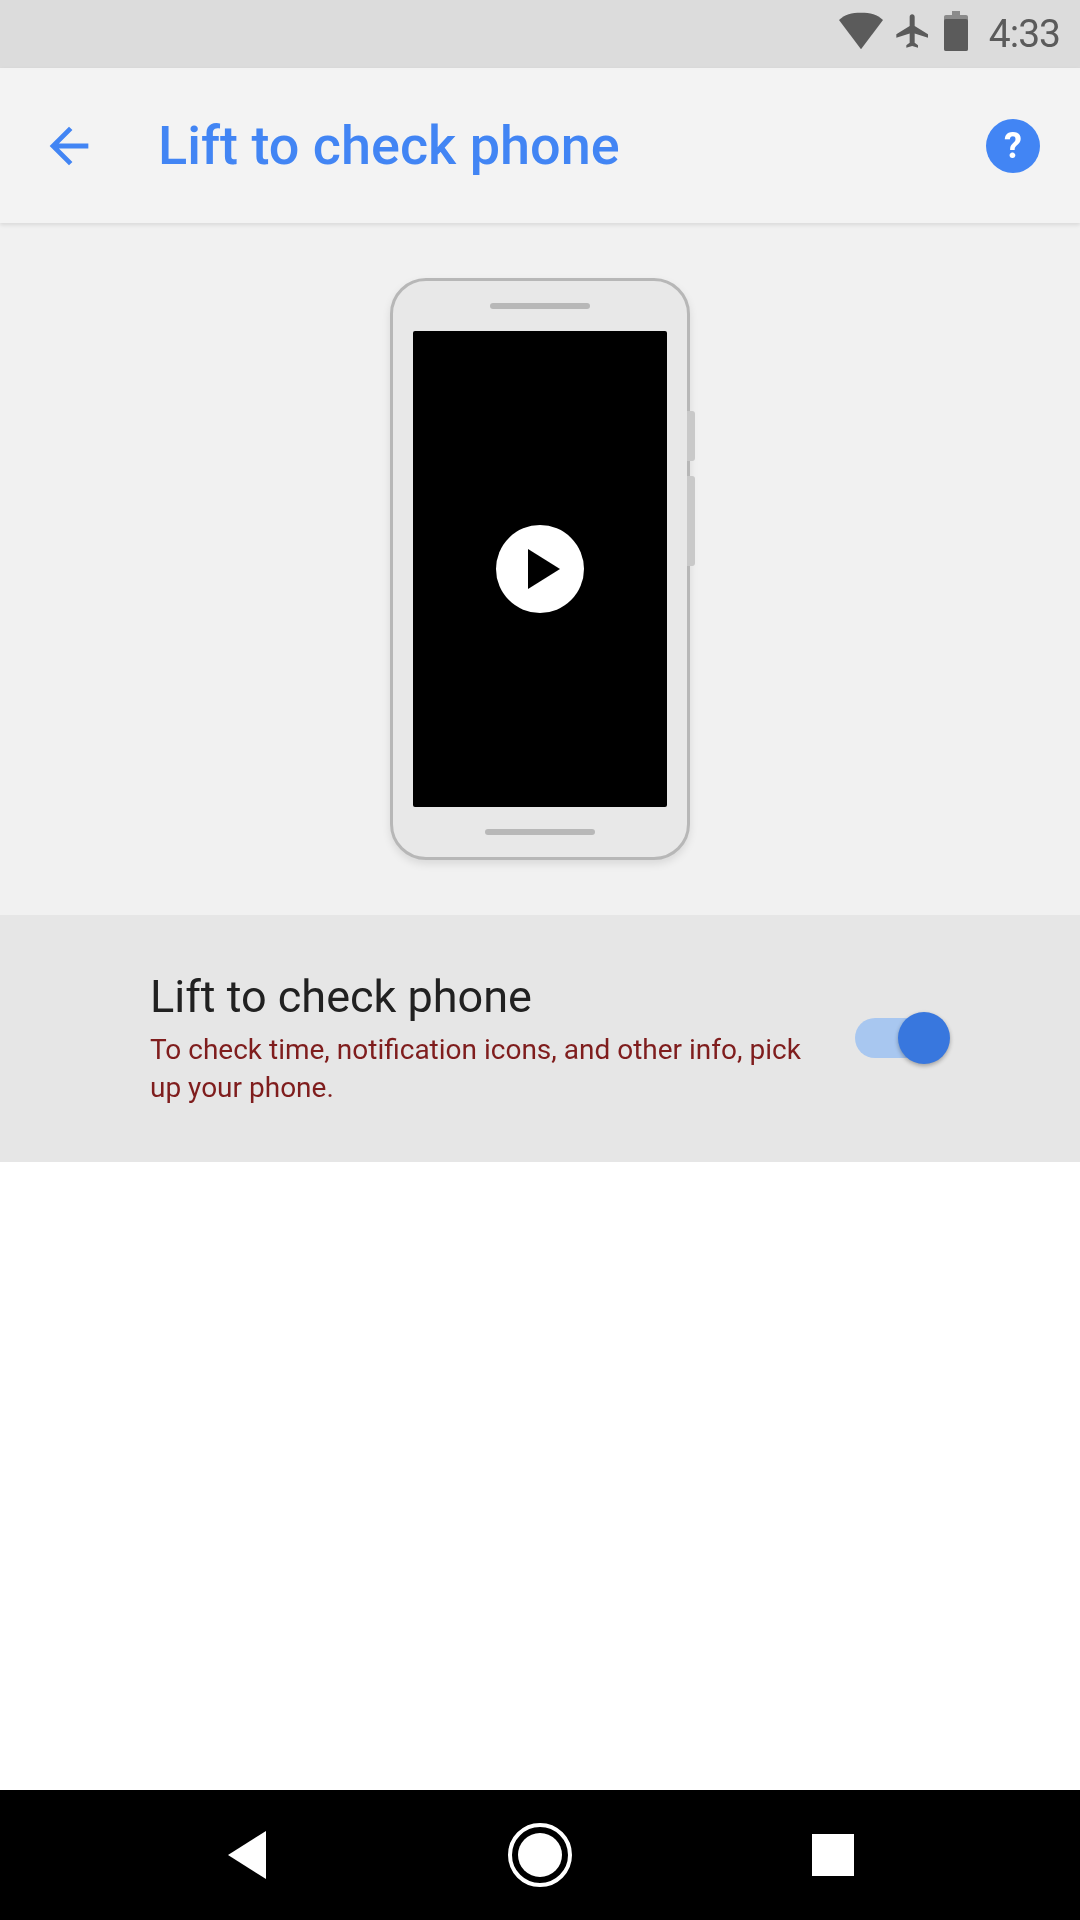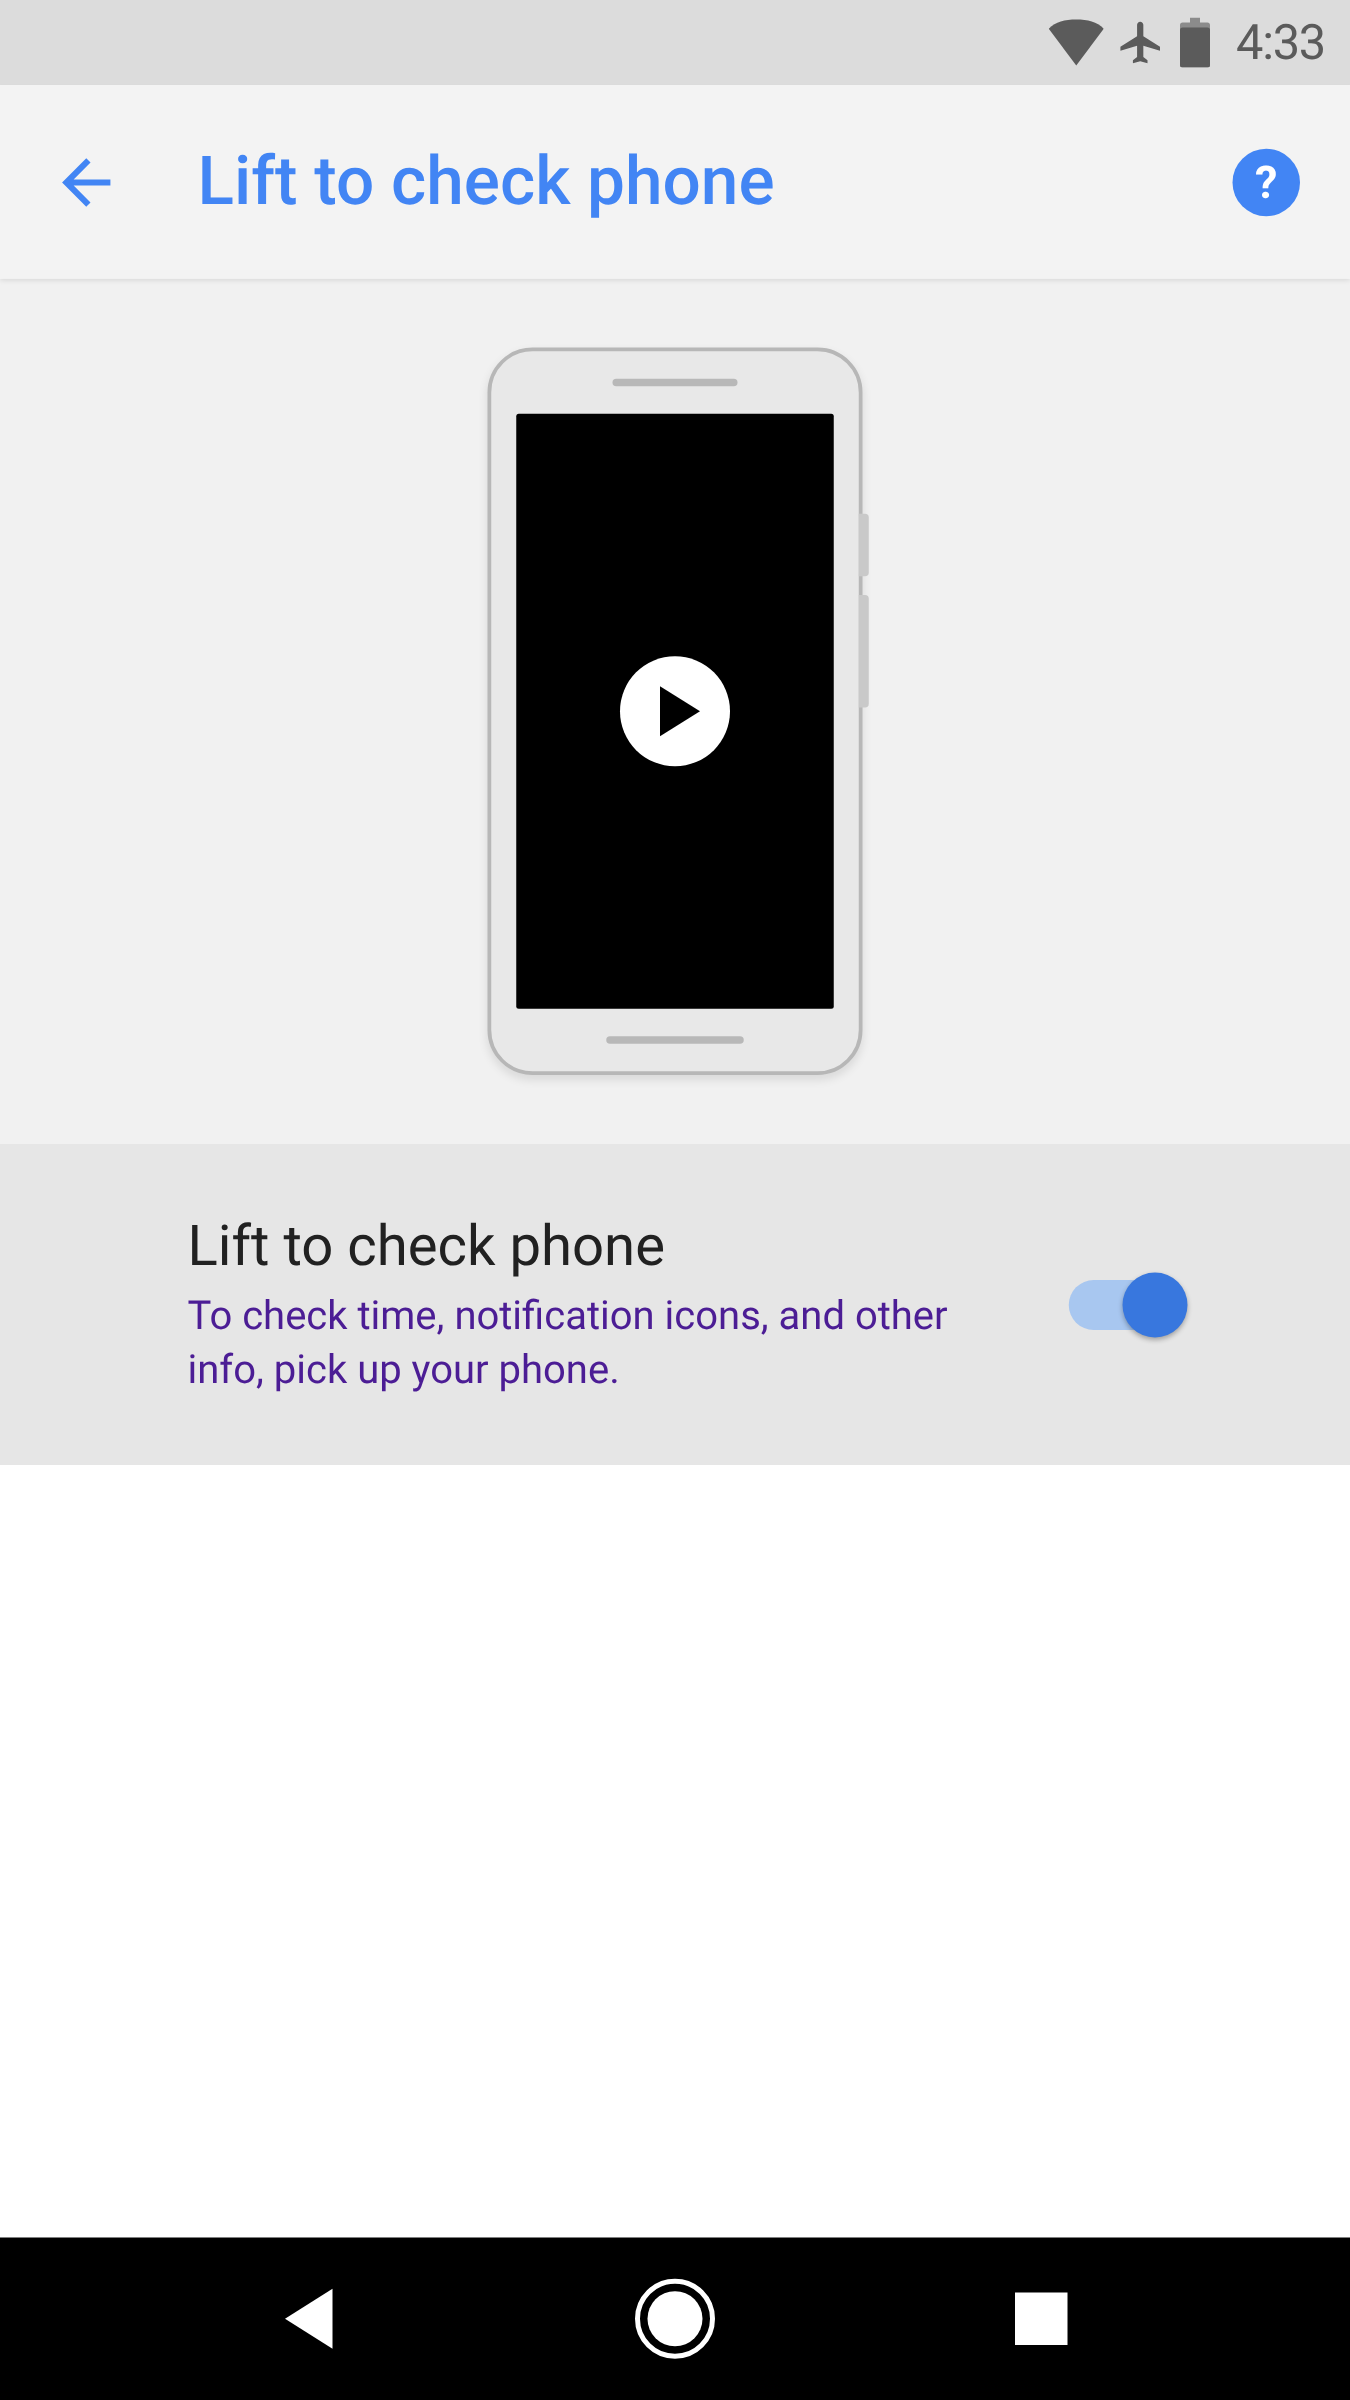--- a/index.html
+++ b/index.html
@@ -1,20 +1,20 @@
 <!DOCTYPE html>
 <html><head>
 <meta charset="utf-8">
 <style>
   * { box-sizing: border-box; margin: 0; padding: 0; }
   html, body { width: 1080px; height: 1920px; font-family: Roboto, Arial, sans-serif; background: #ffffff; overflow: hidden; }
   
   
   .status-bar { height: 68px; background: #dcdcdc; display: flex; align-items: center; justify-content: flex-end; padding: 0 20px; }
-  .status-icons { display: flex; align-items: center; gap: 10px; }
+  .status-icons { display: flex; gap: 10px; }
   .status-time { font-size: 39px; color: #5b5b5b; margin-left: 10px; font-weight: 400; letter-spacing: -1px; }
   
   
   .app-bar { height: 155px; background: #f3f3f3; display: flex; align-items: center; padding: 0 40px; box-shadow: 0 2px 4px rgba(0,0,0,0.1); position: relative; }
   .back-arrow { display: flex; align-items: center; justify-content: center; }
   .app-title { font-size: 54px; color: #4285f4; font-weight: 500; margin-left: 60px; }
   .help-button { position: absolute; right: 40px; width: 54px; height: 54px; background: #4285f4; border-radius: 50%; display: flex; align-items: center; justify-content: center; color: #fff; font-size: 36px; font-weight: bold; }
   
   
   .preview-area { height: 692px; background: #f1f1f1; display: flex; align-items: center; justify-content: center; }
@@ -24,21 +24,21 @@
   .play-circle { width: 88px; height: 88px; background: #fff; border-radius: 50%; display: flex; align-items: center; justify-content: center; }
   .play-triangle { width: 0; height: 0; border-top: 20px solid transparent; border-bottom: 20px solid transparent; border-left: 32px solid #000; margin-left: 8px; }
   .phone-home { width: 110px; height: 6px; background: #b8b8b8; border-radius: 3px; margin-bottom: 6px; }
   .side-btn-a { position: absolute; right: -8px; top: 130px; width: 8px; height: 50px; background: #c9c9c9; border-radius: 0 3px 3px 0; }
   .side-btn-b { position: absolute; right: -8px; top: 195px; width: 8px; height: 90px; background: #c9c9c9; border-radius: 0 3px 3px 0; }
   
   
   .setting-row { background: #e6e6e6; padding: 55px 130px 55px 150px; display: flex; align-items: center; justify-content: space-between; }
   .setting-text { flex: 1; padding-right: 40px; }
   .setting-title { font-size: 45px; color: #212121; font-weight: 400; margin-bottom: 8px; }
-  .setting-desc { font-size: 32px; color: #4c1d95; line-height: 1.35; }
+  .setting-desc { font-size: 28px; color: #7f1d1d; line-height: 1.35; }
   .toggle { width: 95px; height: 40px; position: relative; }
   .toggle-track { width: 75px; height: 40px; background: #a8c7f0; border-radius: 20px; position: absolute; left: 0; top: 0; }
   .toggle-thumb { width: 52px; height: 52px; background: #3877de; border-radius: 50%; position: absolute; right: 0; top: -6px; box-shadow: 0 2px 4px rgba(0,0,0,0.3); }
   
   
   .filler { flex: 1; background: #ffffff; }
   
   
   .nav-bar { position: absolute; bottom: 0; left: 0; width: 1080px; height: 130px; background: #000; display: flex; align-items: center; justify-content: space-around; padding: 0 100px; }
   .nav-item { width: 110px; display: flex; align-items: center; justify-content: center; }

